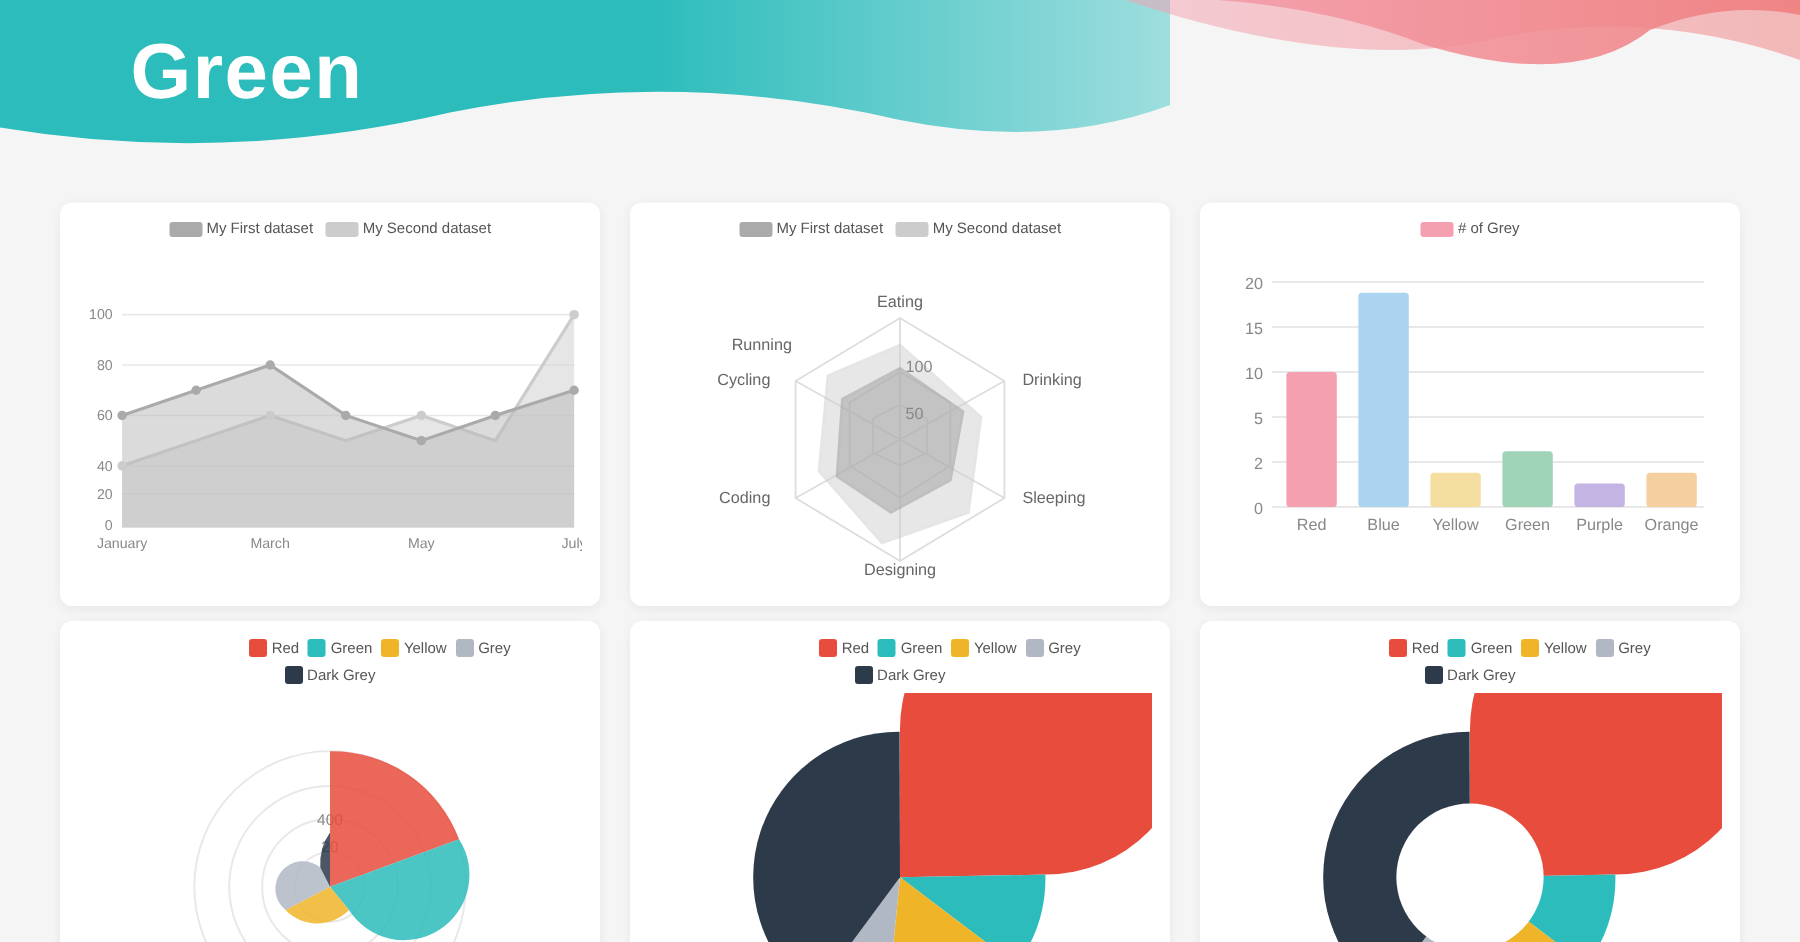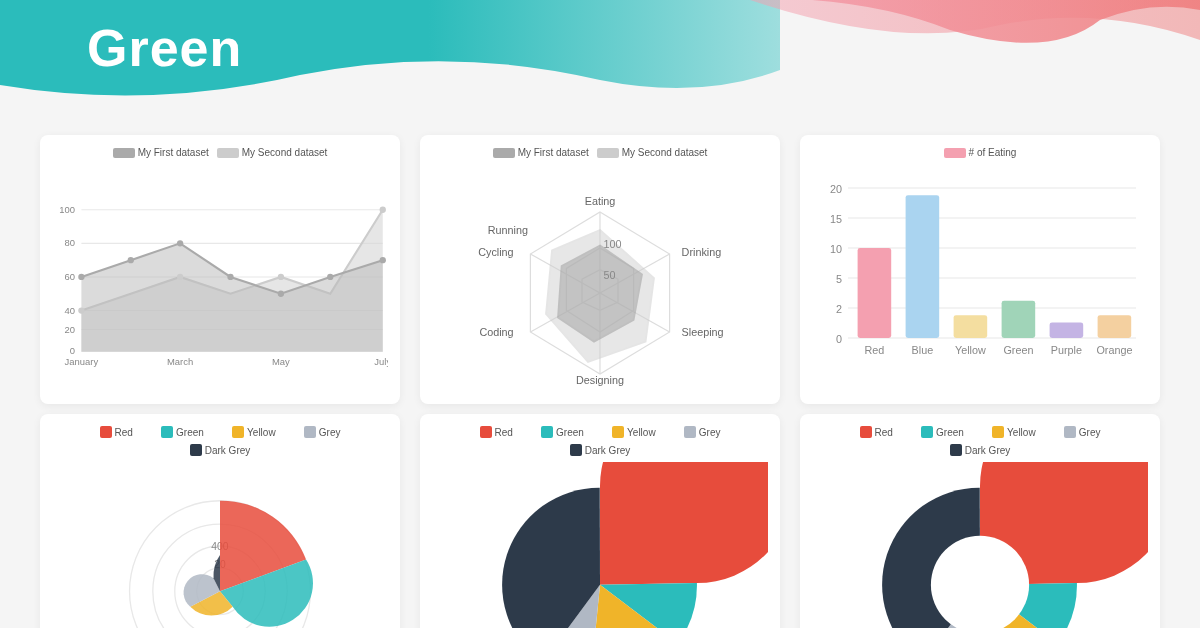--- a/index.html
+++ b/index.html
@@ -67,21 +67,21 @@
     }
 
     
     .legend {
       display: flex;
       flex-wrap: wrap;
       gap: 8px;
       font-size: 10px;
       color: #555;
       margin-bottom: 6px;
-      justify-content: space-between;
+      justify-content: flex-end;
       align-items: center;
     }
     .legend-item {
       display: flex;
       align-items: center;
       gap: 3px;
     }
     .legend-box {
       width: 22px;
       height: 10px;
@@ -217,21 +217,21 @@
         <text x="68" y="143" font-size="9" fill="#666" text-anchor="end">Coding</text>
         <text x="68" y="77" font-size="9" fill="#666" text-anchor="end">Cycling</text>
         <text x="80" y="58" font-size="9" fill="#666" text-anchor="end">Running</text>
       </svg>
     </div>
 
     <div class="chart-card">
       <div class="legend">
         <div class="legend-item">
           <div class="legend-dot" style="background:#f4a0b0; width:22px; height:10px; border-radius:2px;"></div>
-          <span># of Eating</span>
+          <span># of Grey</span>
         </div>
       </div>
       <svg class="chart-svg" viewBox="0 0 280 170" xmlns="http://www.w3.org/2000/svg">
 
         <line x1="30" y1="10" x2="270" y2="10" stroke="#e8e8e8" stroke-width="1"></line>
         <line x1="30" y1="35" x2="270" y2="35" stroke="#e8e8e8" stroke-width="1"></line>
         <line x1="30" y1="60" x2="270" y2="60" stroke="#e8e8e8" stroke-width="1"></line>
         <line x1="30" y1="85" x2="270" y2="85" stroke="#e8e8e8" stroke-width="1"></line>
         <line x1="30" y1="110" x2="270" y2="110" stroke="#e8e8e8" stroke-width="1"></line>
         <line x1="30" y1="135" x2="270" y2="135" stroke="#e8e8e8" stroke-width="1"></line>

